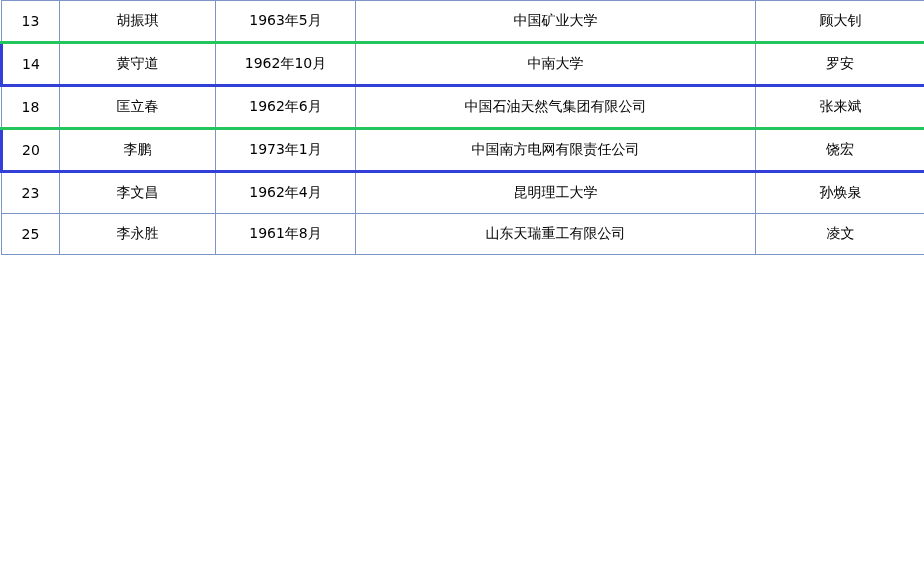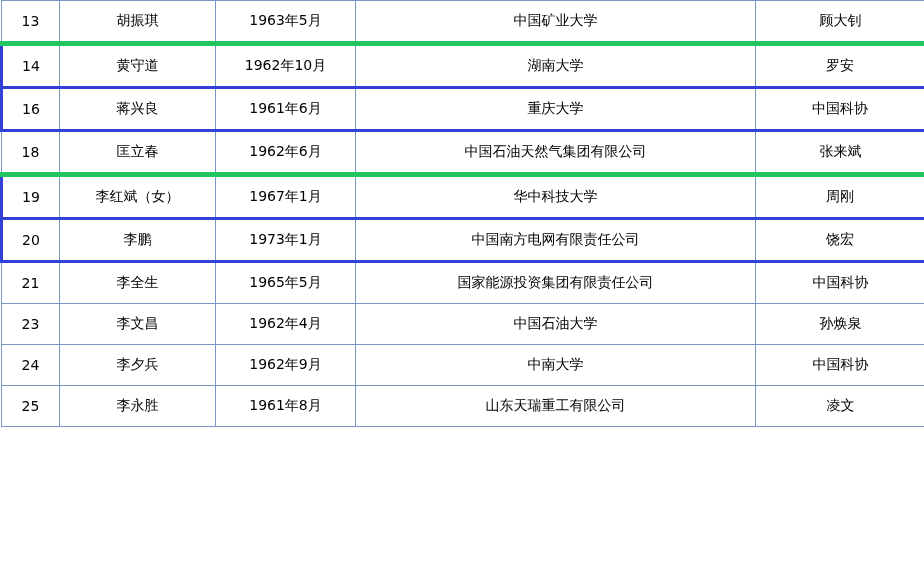--- a/index.html
+++ b/index.html
@@ -29,21 +29,21 @@
     height: 40px;
     padding: 0 4px;
     text-align: center;
     vertical-align: middle;
     font-size: 14px;
     color: #000000;
     white-space: nowrap;
     overflow: hidden;
   }
   #candidate-table tr.highlight td {
-    border-top: 5px solid #22c55e;
+    border-top: 3px solid #22c55e;
     border-bottom: 3px solid #3340d8;
   }
   #candidate-table tr.highlight td:first-child {
     border-left: 3px solid #3340d8;
   }
   #candidate-table tr.highlight td:last-child {
     border-right: 3px solid #3340d8;
   }
   #candidate-table tr.highlight + tr.highlight td {
     border-top: 3px solid #3340d8;
@@ -67,71 +67,43 @@
         <td class="cell-index">13</td>
         <td class="cell-name">胡振琪</td>
         <td class="cell-birth">1963年5月</td>
         <td class="cell-org">中国矿业大学</td>
         <td class="cell-nominator">顾大钊</td>
       </tr>
       <tr class="highlight">
         <td class="cell-index">14</td>
         <td class="cell-name">黄守道</td>
         <td class="cell-birth">1962年10月</td>
-        <td class="cell-org">湖南大学</td>
+        <td class="cell-org">中南大学</td>
         <td class="cell-nominator">罗安</td>
-      </tr>
-      <tr class="highlight">
-        <td class="cell-index">16</td>
-        <td class="cell-name">蒋兴良</td>
-        <td class="cell-birth">1961年6月</td>
-        <td class="cell-org">重庆大学</td>
-        <td class="cell-nominator">中国科协</td>
       </tr>
       <tr>
         <td class="cell-index">18</td>
         <td class="cell-name">匡立春</td>
         <td class="cell-birth">1962年6月</td>
         <td class="cell-org">中国石油天然气集团有限公司</td>
         <td class="cell-nominator">张来斌</td>
       </tr>
       <tr class="highlight">
-        <td class="cell-index">19</td>
-        <td class="cell-name">李红斌（女）</td>
-        <td class="cell-birth">1967年1月</td>
-        <td class="cell-org">华中科技大学</td>
-        <td class="cell-nominator">周刚</td>
-      </tr>
-      <tr class="highlight">
         <td class="cell-index">20</td>
         <td class="cell-name">李鹏</td>
         <td class="cell-birth">1973年1月</td>
         <td class="cell-org">中国南方电网有限责任公司</td>
         <td class="cell-nominator">饶宏</td>
       </tr>
       <tr>
-        <td class="cell-index">21</td>
-        <td class="cell-name">李全生</td>
-        <td class="cell-birth">1965年5月</td>
-        <td class="cell-org">国家能源投资集团有限责任公司</td>
-        <td class="cell-nominator">中国科协</td>
-      </tr>
-      <tr>
         <td class="cell-index">23</td>
         <td class="cell-name">李文昌</td>
         <td class="cell-birth">1962年4月</td>
-        <td class="cell-org">中国石油大学</td>
+        <td class="cell-org">昆明理工大学</td>
         <td class="cell-nominator">孙焕泉</td>
-      </tr>
-      <tr>
-        <td class="cell-index">24</td>
-        <td class="cell-name">李夕兵</td>
-        <td class="cell-birth">1962年9月</td>
-        <td class="cell-org">中南大学</td>
-        <td class="cell-nominator">中国科协</td>
       </tr>
       <tr>
         <td class="cell-index">25</td>
         <td class="cell-name">李永胜</td>
         <td class="cell-birth">1961年8月</td>
         <td class="cell-org">山东天瑞重工有限公司</td>
         <td class="cell-nominator">凌文</td>
       </tr>
     </tbody>
 </table>

